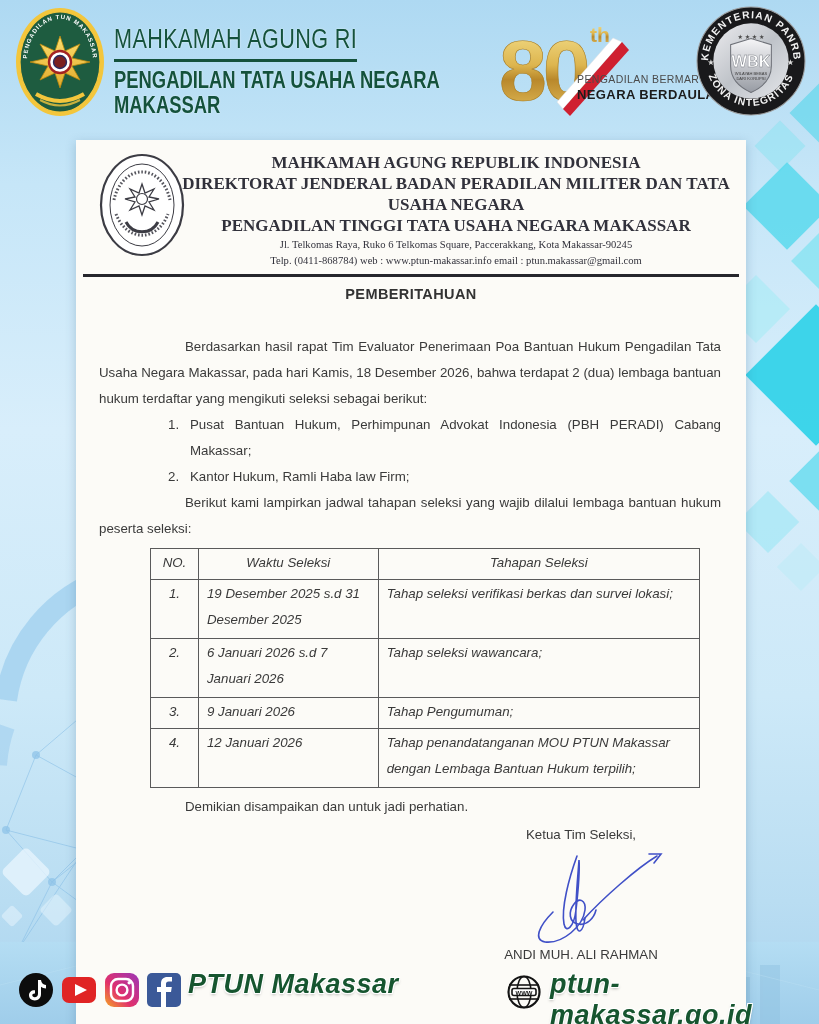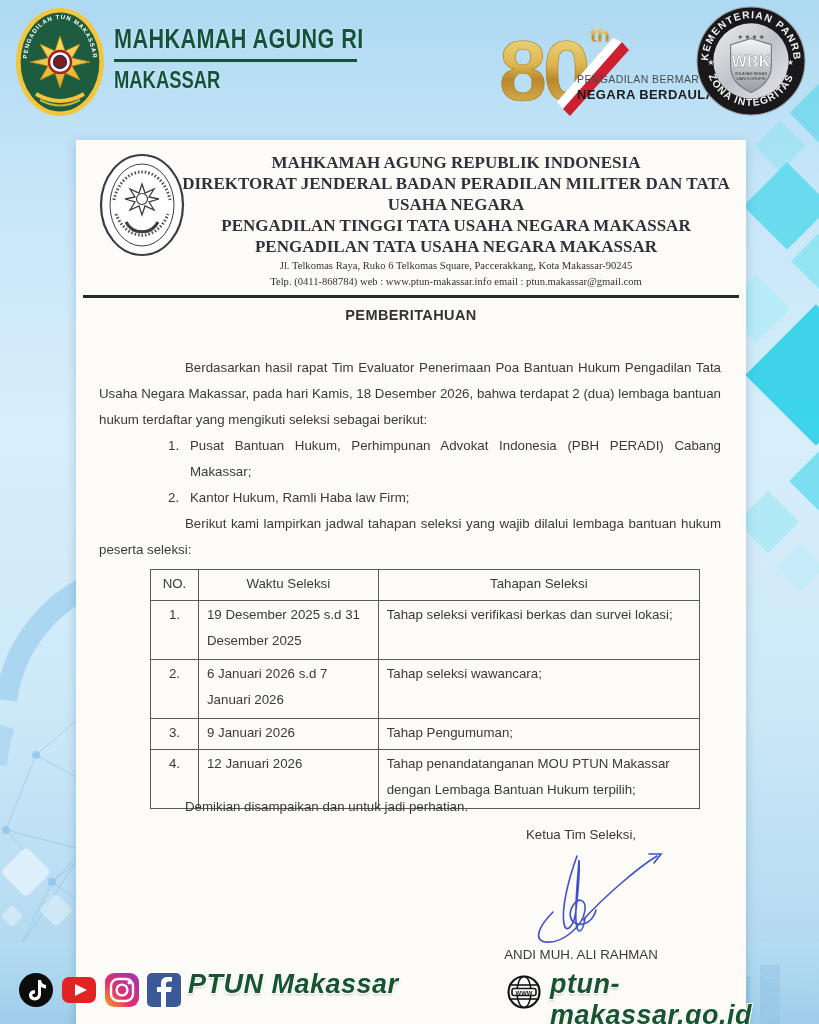--- a/index.html
+++ b/index.html
@@ -4,21 +4,21 @@
 <style>
   html,body{margin:0;padding:0;}
   body{width:819px;height:1024px;font-family:"Liberation Sans",sans-serif;}
   .stage{position:relative;width:819px;height:1024px;overflow:hidden;
     background:linear-gradient(180deg,#aed9f2 0%,#c6e6f8 18%,#d8eefb 42%,#cde9f8 68%,#b9ddf2 88%,#a9d3ee 100%);}
   .abs{position:absolute;}
   svg{display:block;}
 
   
   .hdr-text{position:absolute;left:114px;top:24px;color:#14523c;}
-  .hdr-line1{font-size:27px;font-weight:700;letter-spacing:.5px;
+  .hdr-line1{font-size:27px;font-weight:400;letter-spacing:.5px;
     text-shadow:0 0 2px rgba(255,255,255,.8);}
   .cond{display:inline-block;transform:scaleX(.8);transform-origin:0 50%;white-space:nowrap;}
   .hdr-rule{width:243px;height:3px;background:#14523c;margin:4px 0 6px 0;}
   .hdr-line2,.hdr-line3{font-size:23px;font-weight:800;line-height:25px;
     text-shadow:0 0 2px rgba(255,255,255,.8);}
 
   .anniv{position:absolute;left:497px;top:14px;width:215px;height:102px;}
   .wbk{position:absolute;left:695px;top:5px;width:112px;height:112px;}
 
   
@@ -34,21 +34,21 @@
   .letter-title{text-align:center;font-size:14.5px;font-weight:bold;
     letter-spacing:.4px;margin-top:9px;color:#333;}
   .body-copy{font-size:13.3px;line-height:26px;color:#3a3a3a;margin-top:32px;}
   .para{margin:7px 25px 0 23px;text-align:justify;text-indent:86px;}
   .list{margin:0 25px 0 0;}
   .li{display:flex;margin-left:92px;}
   .li .num{width:22px;flex:none;}
   .li .litext{text-align:justify;}
 
   table.sel{border-collapse:collapse;margin:6px 0 0 74px;width:550px;
-    font-size:13.3px;line-height:26px;color:#3a3a3a;}
+    font-size:13.3px;line-height:26px;color:#3a3a3a;font-style:italic;}
   table.sel th,table.sel td{border:1px solid #5a5a5a;vertical-align:top;
     padding:1px 8px;font-weight:normal;}
   table.sel th{text-align:center;height:28px;}
   col.c-no{width:48px;} col.c-waktu{width:180px;} col.c-tahap{width:322px;}
   td.no-cell{text-align:center;}
   tr.h56 td{height:56px;} tr.h28 td{height:28px;}
 
   .closing{position:absolute;left:23px;top:622px;width:620px;text-indent:86px;}
   .sigblock{position:absolute;left:400px;top:650px;width:210px;text-align:center;}
   .sig-svg{margin:2px auto 0 auto;}
@@ -145,20 +145,21 @@
     </g>
     <circle cx="46" cy="56" r="11" fill="#ffffff" stroke="#a32222" stroke-width="2.4"></circle>
     <circle cx="46" cy="56" r="6.5" fill="#7a1f1f" stroke="#2a2a60" stroke-width="1.4"></circle>
     <path d="M 22 88 Q 46 102 70 88" stroke="#f3c63c" stroke-width="4" fill="none"></path>
     <path d="M 26 94 Q 46 105 66 94" stroke="#f3c63c" stroke-width="2" fill="none" opacity="0.8"></path>
   </svg>
 
   <div class="hdr-text">
     <div class="hdr-line1"><span class="cond">MAHKAMAH AGUNG RI</span></div>
     <div class="hdr-rule"></div>
+    <div class="hdr-line2"><span class="cond">PENGADILAN TATA USAHA NEGARA</span></div>
     <div class="hdr-line3"><span class="cond">MAKASSAR</span></div>
   </div>
 
   <svg class="anniv" viewBox="0 0 215 102">
     <defs>
       <linearGradient id="gold80" x1="0" y1="0" x2="0" y2="1">
         <stop offset="0" stop-color="#f6e493"></stop>
           <stop offset="0.45" stop-color="#ddb54e"></stop>
         <stop offset="0.6" stop-color="#b9882b"></stop>
           <stop offset="1" stop-color="#e7c35e"></stop>
@@ -212,21 +213,20 @@
       <path d="M 18 62 A 29 38 0 0 0 70 62" fill="none" stroke="#55555d" stroke-width="3" stroke-dasharray="1.6 1.9"></path>
       <polygon points="44,32 47,41 56,37 51,45 61,47 51,50 56,58 47,54 44,63 41,54 32,58 37,50 27,47 37,45 32,37 41,41" fill="#ffffff" stroke="#3c3c44" stroke-width="1.3"></polygon>
       <circle cx="44" cy="47" r="5.5" fill="none" stroke="#3c3c44" stroke-width="1.2"></circle>
       <path d="M 28 70 A 18 18 0 0 0 60 70" fill="none" stroke="#3c3c44" stroke-width="3"></path>
     </svg>
 
     <div class="lh-text">
       <div class="lh-big">MAHKAMAH AGUNG REPUBLIK INDONESIA</div>
       <div class="lh-big">DIREKTORAT JENDERAL BADAN PERADILAN MILITER DAN TATA USAHA NEGARA</div>
       <div class="lh-big">PENGADILAN TINGGI TATA USAHA NEGARA MAKASSAR</div>
-      <div class="lh-big">PENGADILAN TATA USAHA NEGARA MAKASSAR</div>
       <div class="lh-small">Jl. Telkomas Raya, Ruko 6 Telkomas Square, Paccerakkang, Kota Makassar-90245</div>
       <div class="lh-small">Telp. (0411-868784) web : www.ptun-makassar.info email : ptun.makassar@gmail.com</div>
     </div>
     <div class="lh-rule"></div>
 
     <div class="letter-title">PEMBERITAHUAN</div>
 
     <div class="body-copy">
       <div class="para">Berdasarkan hasil rapat Tim Evaluator Penerimaan Poa Bantuan Hukum Pengadilan Tata Usaha Negara Makassar, pada hari Kamis, 18 Desember 2026, bahwa terdapat 2 (dua) lembaga bantuan hukum terdaftar yang mengikuti seleksi sebagai berikut:</div>
 

